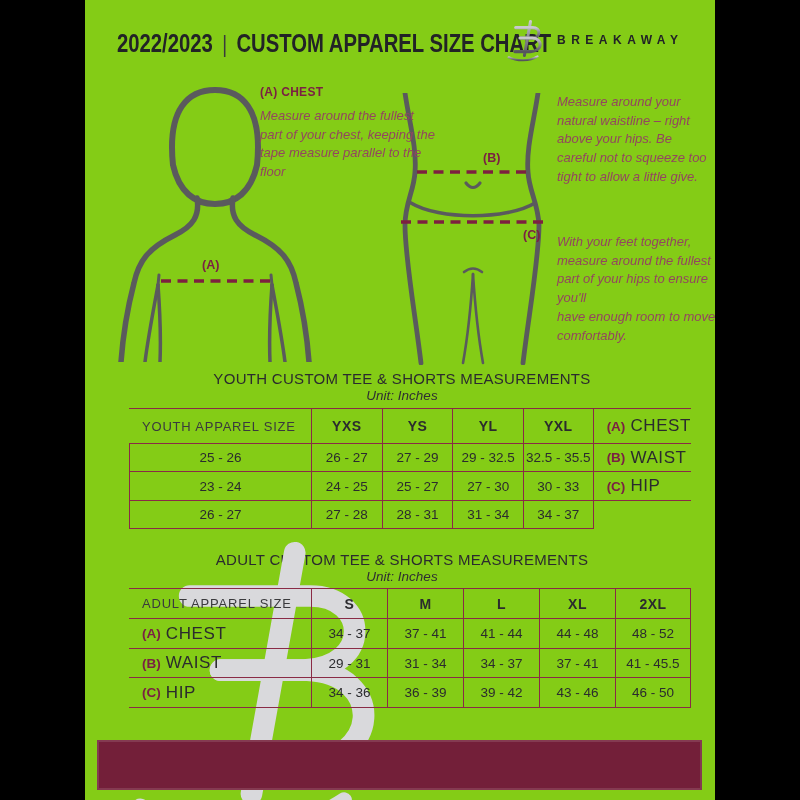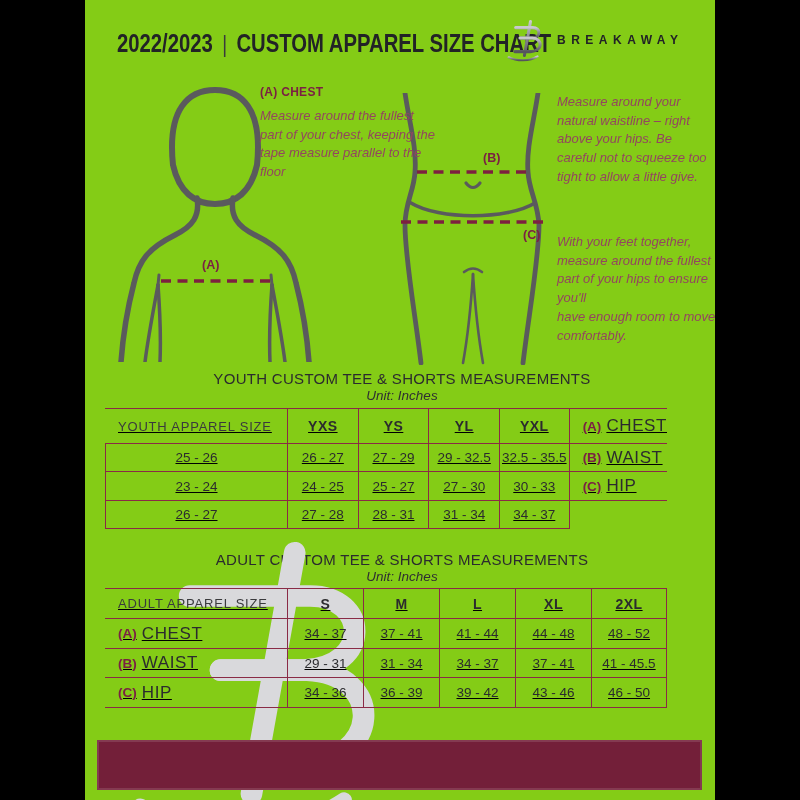--- a/index.html
+++ b/index.html
@@ -28,23 +28,23 @@
   .gb-c{left:472px;top:225px;width:168px;}
   .guide-head{font-size:12px;font-weight:800;color:#7b2143;letter-spacing:0.3px;}
   .guide-body{margin-top:8px;font-size:13px;font-style:italic;color:#93465f;
               line-height:1.44;white-space:pre-line;}
 
   
   .tbl-title{position:absolute;left:36px;width:562px;text-align:center;font-size:15px;
              font-weight:400;color:#2b2b2e;letter-spacing:0.3px;}
   .tbl-unit{position:absolute;left:36px;width:562px;text-align:center;font-size:13.5px;
             font-style:italic;color:#2f2f32;}
-  .size-table{position:absolute;left:20px;width:562px;display:grid;
+  .size-table{position:absolute;left:44px;width:562px;display:grid;
               grid-template-columns:182px repeat(5,1fr);
-              border-top:1.5px solid #8a2a46;z-index:3;text-decoration:underline;}
+              border-top:1.5px solid #8a2a46;z-index:3;}
   .t1{top:408px;grid-template-rows:35px 28px 29px 28px;}
   .t2{top:588px;grid-template-rows:30px 30px 29px 30px;}
   .cell{box-sizing:border-box;border-bottom:1.5px solid #8a2a46;display:flex;
         align-items:center;justify-content:center;background:transparent;}
   .c-data{border-left:1.5px solid #8a2a46;}
   .c-last{border-right:1.5px solid #8a2a46;}
   .c-first{justify-content:flex-start;padding-left:13px;}
   .lbl-size{font-size:13px;color:#3a3a3d;letter-spacing:0.8px;}
   .col-head{font-size:14px;font-weight:700;color:#2b2b2e;letter-spacing:0.5px;}
   .row-key{font-size:13.5px;font-weight:700;color:#7b2143;margin-right:5px;}

